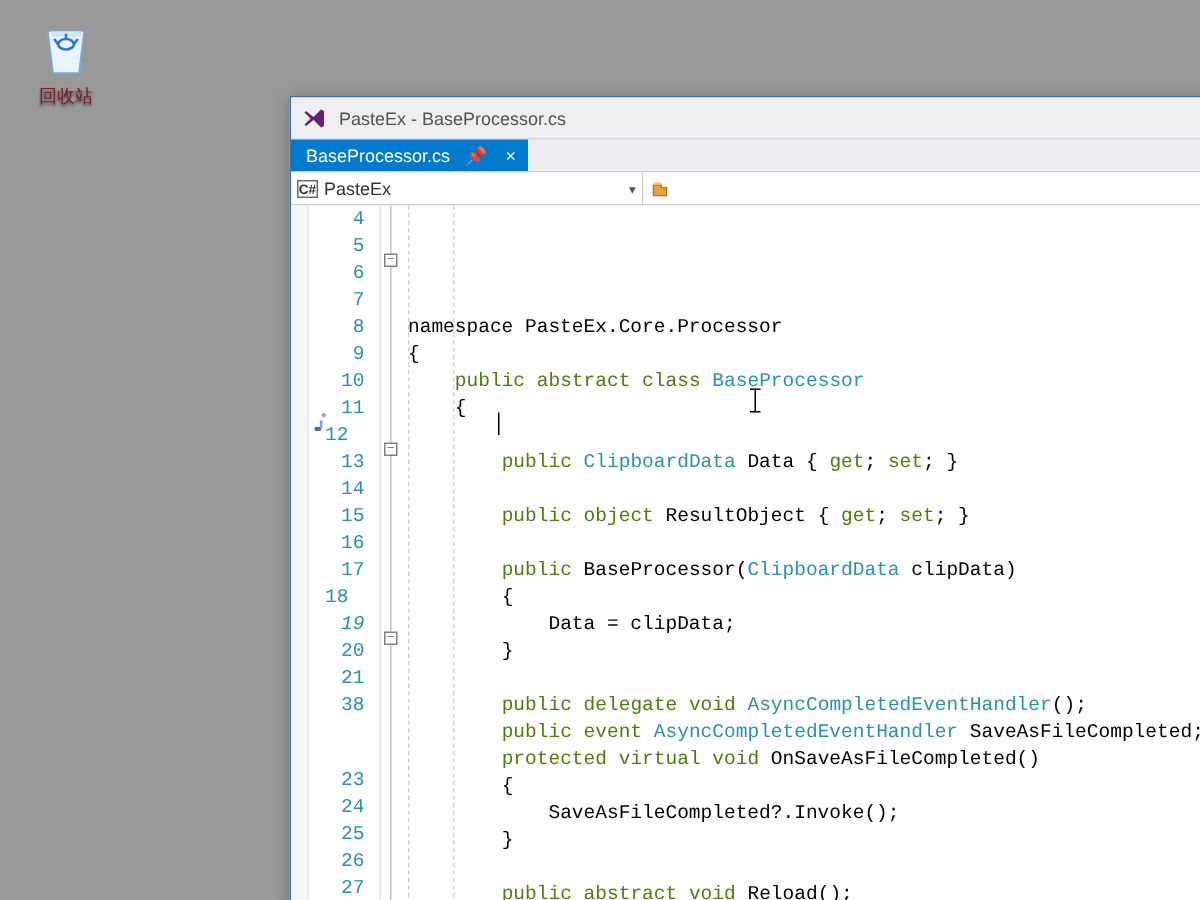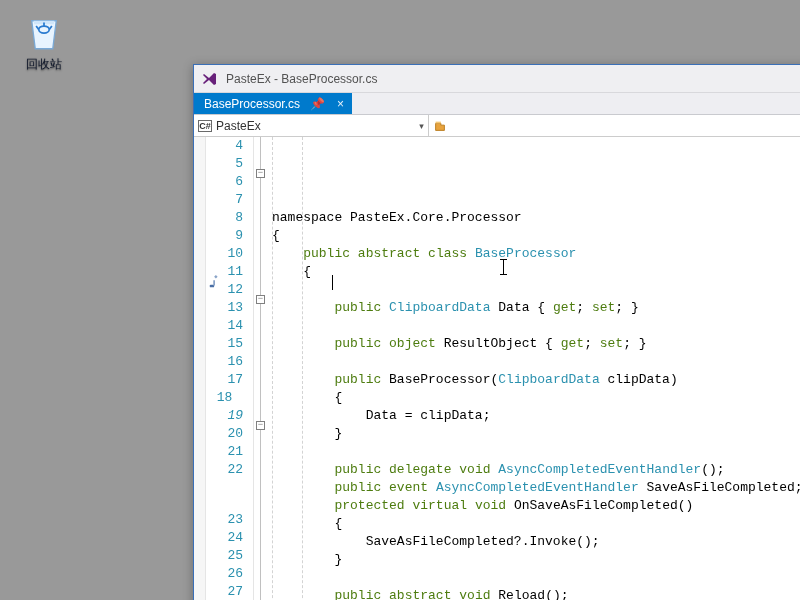--- a/index.html
+++ b/index.html
@@ -12,21 +12,21 @@
   position: relative;
 }
 
 
 .desktop-icon {
   position: absolute;
   top: 12px;
   left: 14px;
   width: 60px;
   text-align: center;
-  color: #0f172a;
+  color: #7f1d1d;
   font-size: 12px;
 }
 .desktop-icon .bin {
   width: 42px; height: 42px;
   margin: 0 auto 2px;
   position: relative;
 }
 .desktop-icon .label { text-shadow: 0 1px 2px rgba(0,0,0,.6); }
 .bin svg { width: 42px; height: 42px; }
 
@@ -252,31 +252,31 @@
     <div class="margin-strip"></div>
     <div class="gutter" id="gutter" style="position: relative;">
         <div style="height: 18px; position: relative;">4</div>
         <div style="height: 18px; position: relative;">5</div>
         <div style="height: 18px; position: relative;">6</div>
         <div style="height: 18px; position: relative;">7</div>
         <div style="height: 18px; position: relative;">8</div>
         <div style="height: 18px; position: relative;">9</div>
         <div style="height: 18px; position: relative;">10</div>
         <div style="height: 18px; position: relative;">11</div>
-        <div style="height: 18px; position: relative;">12</div>
+        <div style="height: 18px; position: relative; text-align: center;">12</div>
         <div style="height: 18px; position: relative;">13</div>
         <div style="height: 18px; position: relative;">14</div>
         <div style="height: 18px; position: relative;">15</div>
         <div style="height: 18px; position: relative;">16</div>
         <div style="height: 18px; position: relative;">17</div>
         <div style="height: 18px; position: relative; text-align: center;">18</div>
         <div style="height: 18px; position: relative; font-style: italic;">19</div>
         <div style="height: 18px; position: relative;">20</div>
         <div style="height: 18px; position: relative;">21</div>
-        <div style="height: 18px; position: relative;">22</div>
+        <div style="height: 18px; position: relative;">38</div>
         <div style="height: 18px; position: relative; margin-top: 32px;">23</div>
         <div style="height: 18px; position: relative;">24</div>
         <div style="height: 18px; position: relative;">25</div>
         <div style="height: 18px; position: relative;">26</div>
         <div style="height: 18px; position: relative;">27</div>
         <div style="height: 18px; position: relative;">28</div>
         <div style="height: 18px; position: relative;">29</div>
         <div class="screwdriver" style="top: 138px; left: 2px;"><svg viewBox="0 0 16 16">
             <rect x="2" y="11" width="5" height="3" rx="1" fill="#4a6fa5"></rect>
             <rect x="6" y="6" width="2" height="6" fill="#8aa4c8"></rect>

